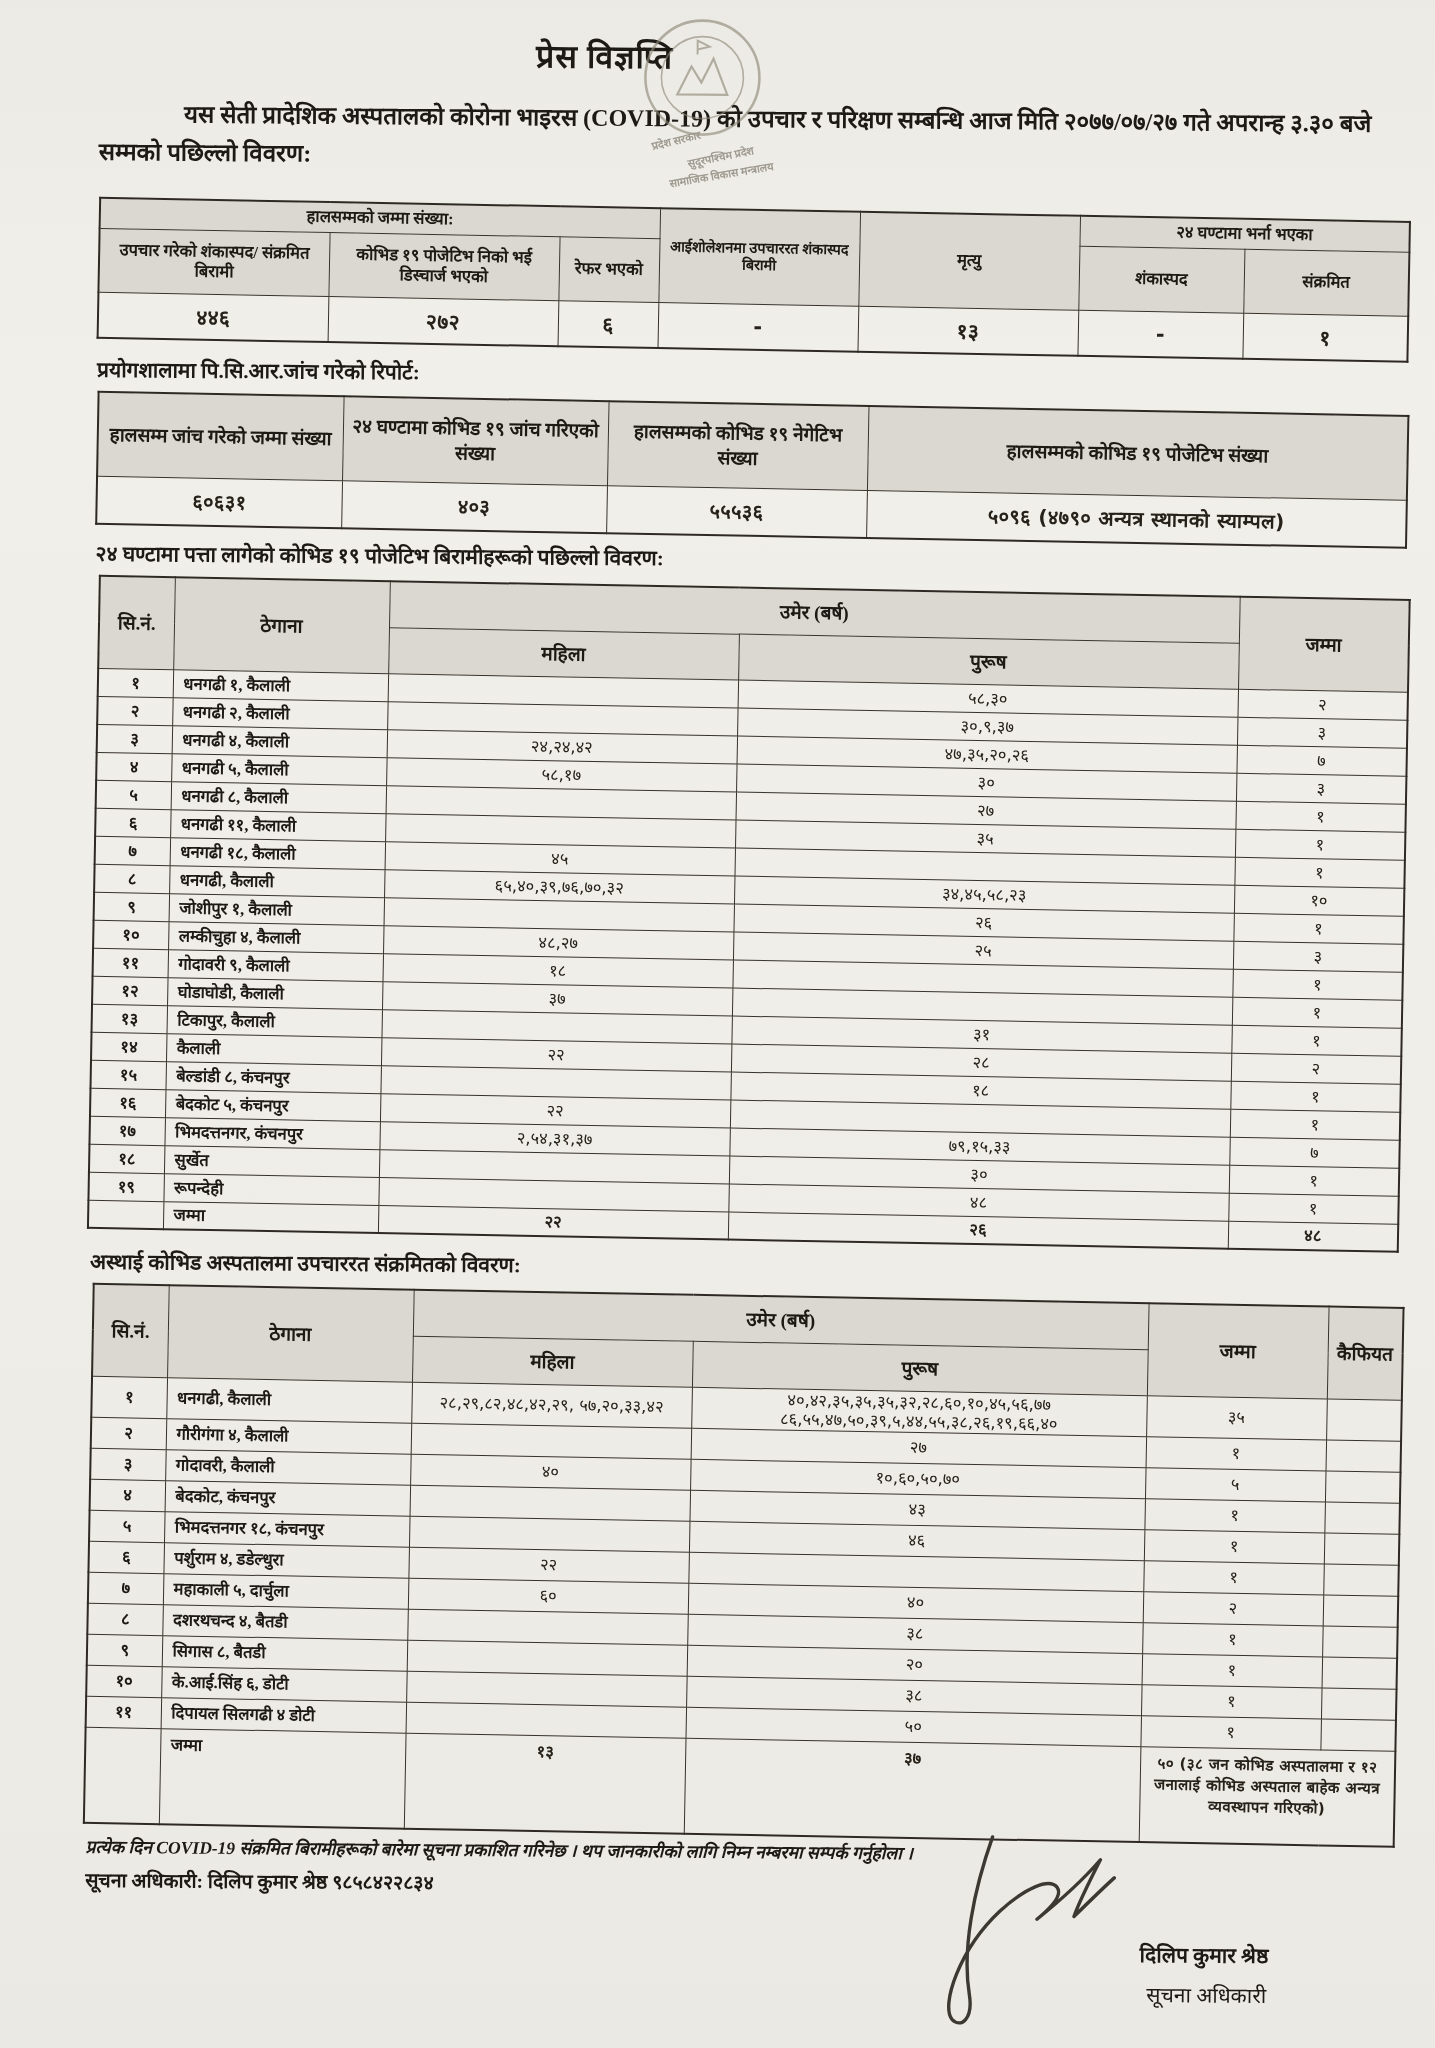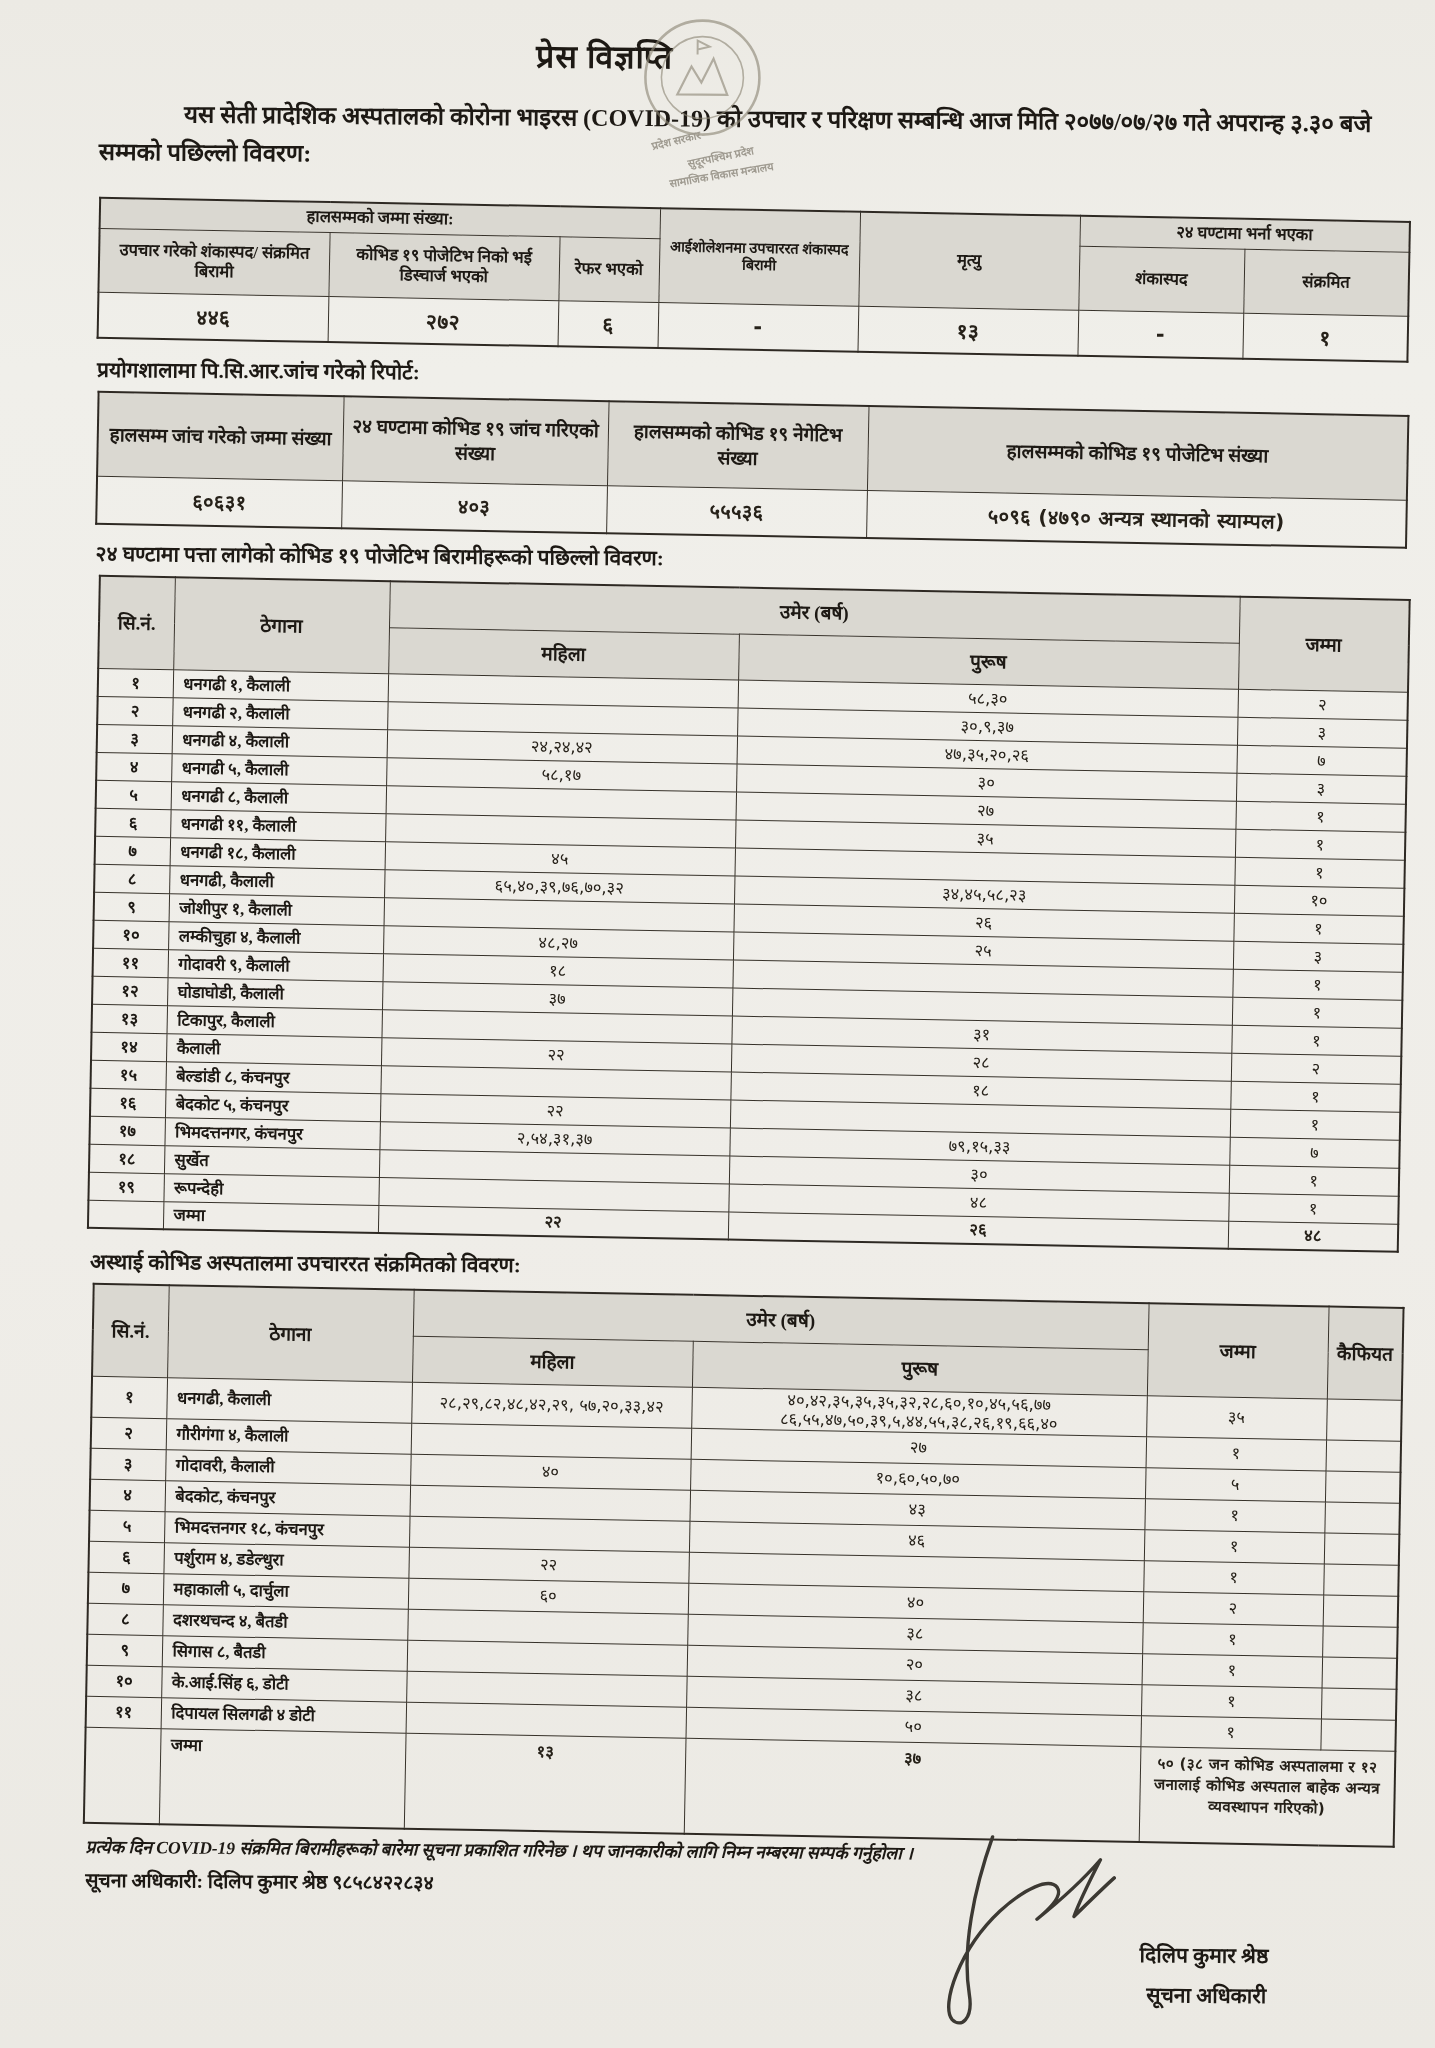--- a/index.html
+++ b/index.html
@@ -59,21 +59,21 @@
   .list tr.total td{font-weight:700;}
   .t4 td{height:31px;}
   .t4 .total td{height:96px;vertical-align:top;padding-top:6px;}
   .t4 .note-cell{font-size:15px;line-height:21px;text-align:center;vertical-align:top;padding:4px 6px;}
   
   .footer{position:relative;margin-top:10px;width:1310px;height:230px;}
   .foot-note{font-style:italic;font-size:17.5px;font-weight:600;width:900px;}
   .foot-contact{margin-top:8px;font-size:19.5px;font-weight:700;}
   .signature{position:absolute;left:845px;top:-10px;}
   .sig-name{position:absolute;left:1055px;top:98px;font-size:21px;font-weight:600;}
-  .sig-title{position:absolute;left:1062px;top:138px;font-size:21px;font-weight:700;}
+  .sig-title{position:absolute;left:1062px;top:138px;font-size:21px;font-weight:400;}
 </style>
 </head>
 <body>
 
 <div class="sheet">
 
   <div class="page-title">प्रेस विज्ञप्ति</div>
 
   <div class="stamp">
     <svg width="122" height="122" viewBox="0 0 122 122">

